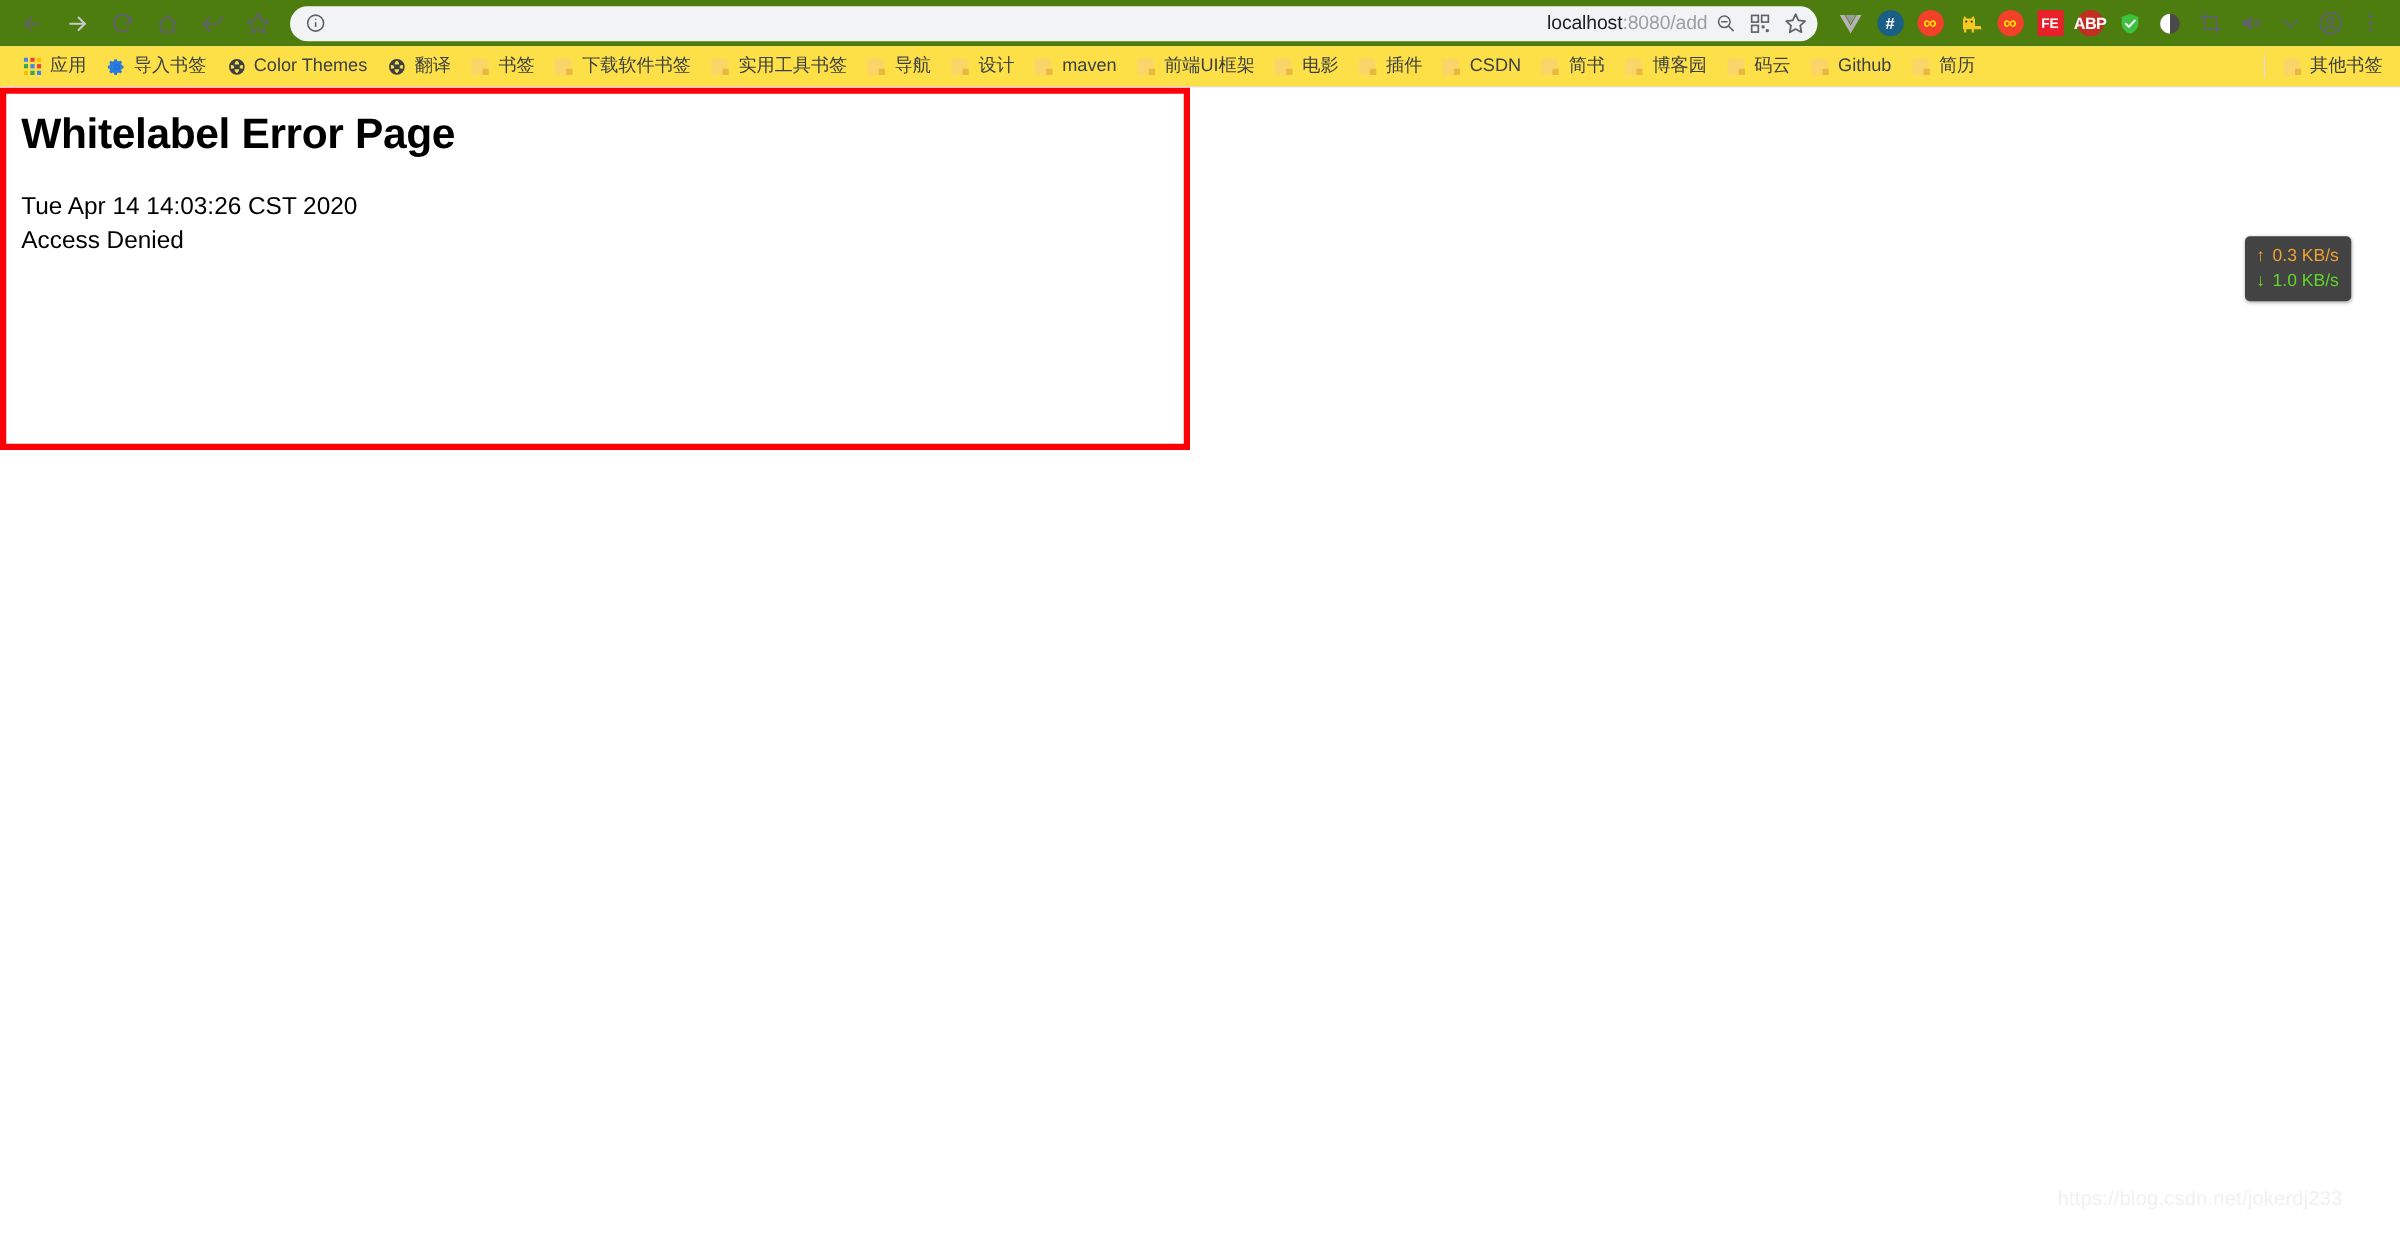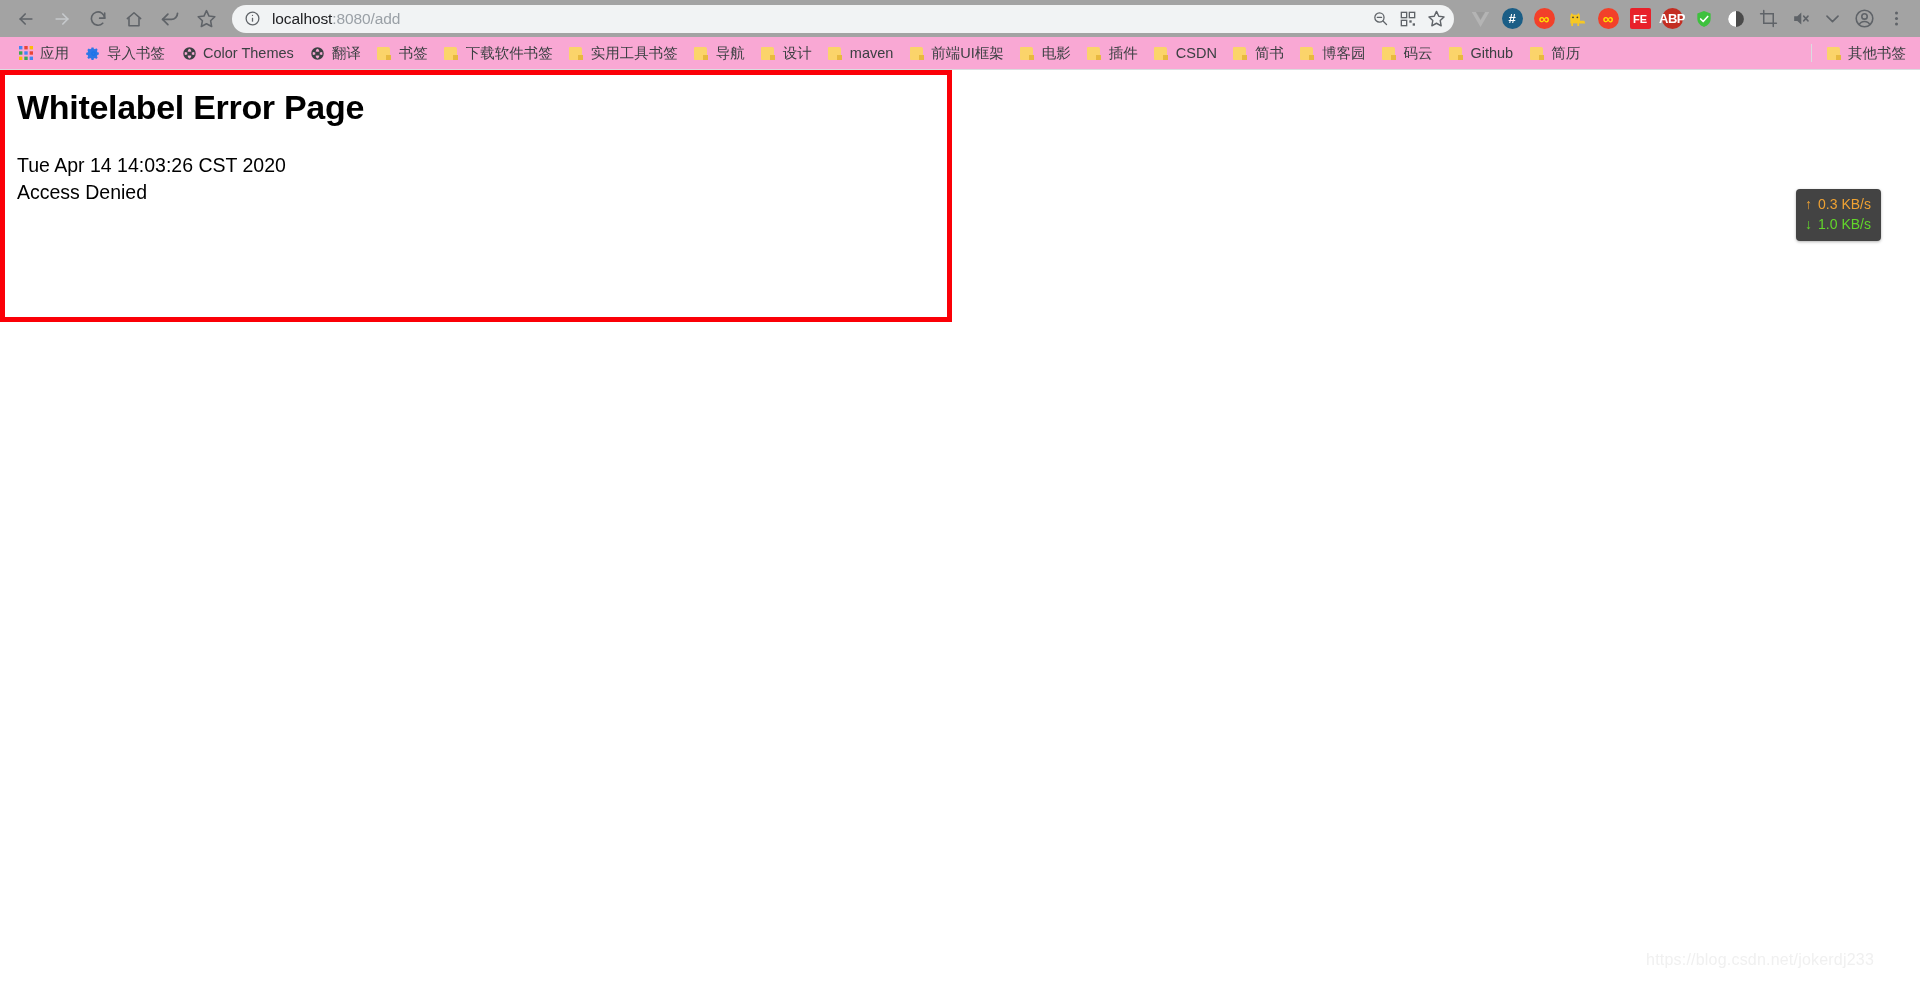--- a/index.html
+++ b/index.html
@@ -16,21 +16,22 @@
     width: 100%;
     background: #ffffff;
     user-select: none;
   }
 
   #toolbar {
     display: flex;
     align-items: center;
     height: 37px;
     padding: 0 8px;
-    background: #a3a3a3;
+    background: #4d7c0f;
+    text-align: right;
   }
 
   .nav-btn {
     width: 36px; height: 36px;
     display: flex; align-items: center; justify-content: center;
     flex: 0 0 auto;
     cursor: pointer;
     color: #5f6368;
   }
   .nav-btn.disabled { color: #c6c9cc; }
@@ -88,21 +89,21 @@
     font-size: 12px; font-weight: bold;
     color: #fff;
   }
 
   
   #bookmarks-bar {
     display: flex;
     align-items: center;
     height: 33px;
     padding: 0 6px 0 10px;
-    background: #f9a8d4;
+    background: #fde047;
     border-bottom: 1px solid #dadce0;
     font-size: 14.5px;
     color: #3c4043;
     white-space: nowrap;
     overflow: hidden;
   }
   .bm {
     display: flex; align-items: center;
     height: 26px;
     padding: 0 8px;
@@ -143,21 +144,21 @@
     width: 100%;
     height: calc(996px - 71px);
     background: #ffffff;
     overflow: hidden;
   }
 
   #error-box {
     position: absolute;
     left: 0; top: 0;
     width: 952px;
-    height: 252px;
+    height: 290px;
     border: 5px solid #fb0007;
     background: #ffffff;
     padding: 14px 12px 0 12px;
   }
 
   #err-title {
     font-family: "Liberation Sans", sans-serif;
     font-size: 34px;
     font-weight: bold;
     color: #000000;

